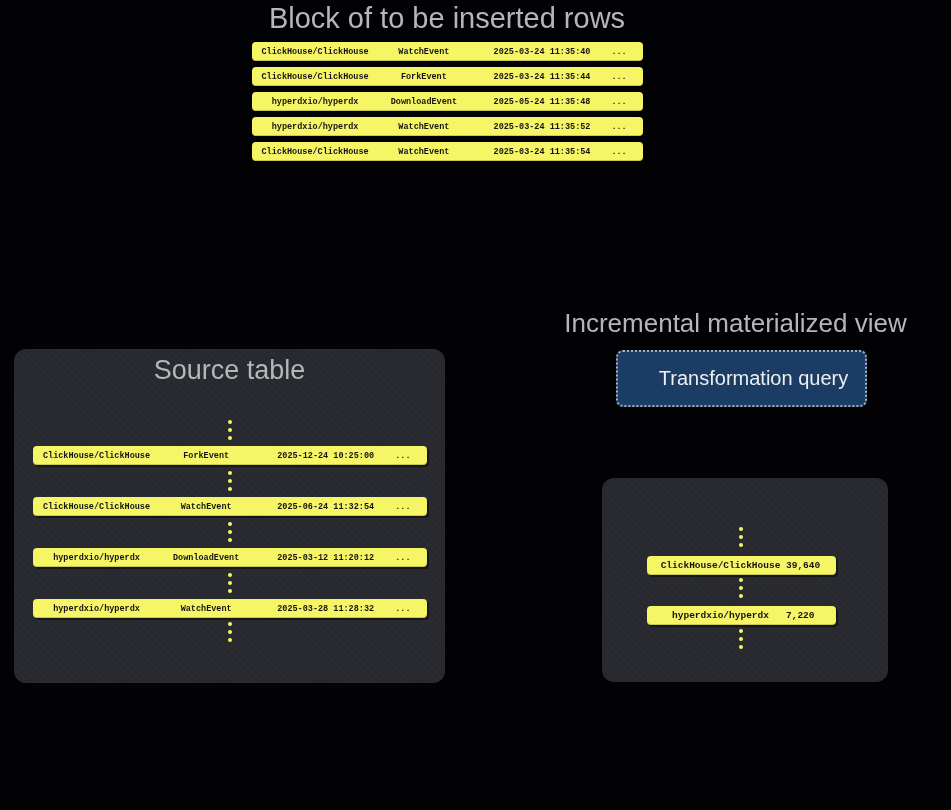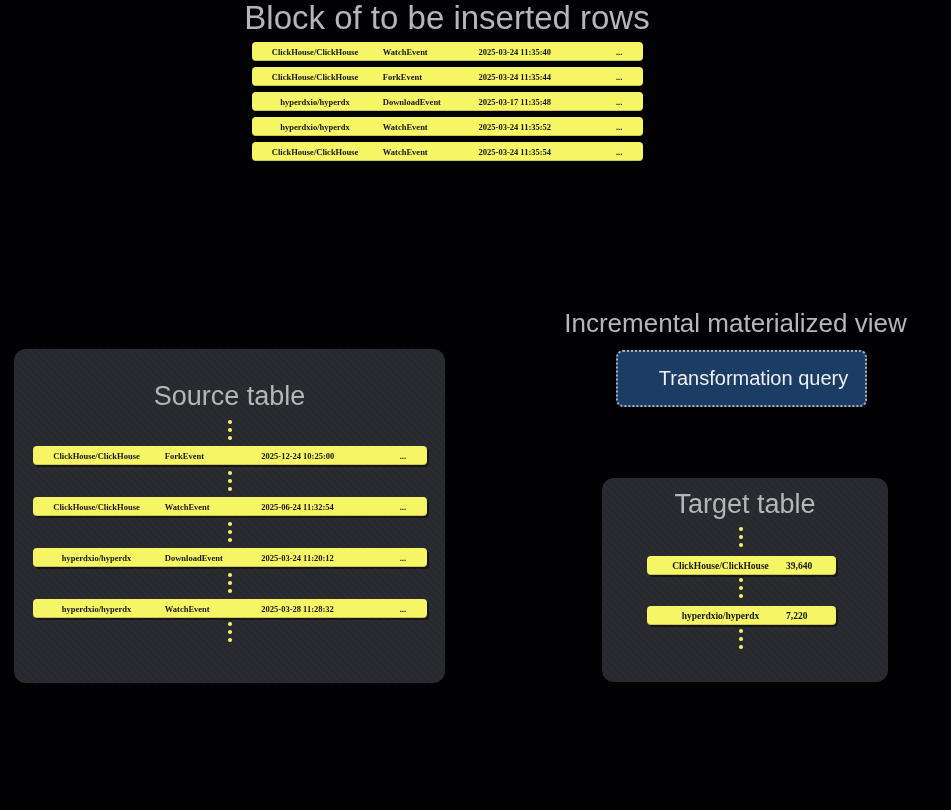--- a/index.html
+++ b/index.html
@@ -13,56 +13,56 @@
     --white:#edeff1;
   }
   *{margin:0;padding:0;box-sizing:border-box;}
   html,body{background:#000;}
   .canvas{
     position:relative;width:951px;height:810px;background:var(--bg);
     overflow:hidden;font-family:"Liberation Sans",sans-serif;
   }
   
   .big-title{
-    position:absolute;color:var(--gray);font-size:33px;font-weight:400;
+    position:absolute;color:var(--gray);font-size:29px;font-weight:400;
     text-align:center;line-height:34px;white-space:nowrap;
   }
   
   .yrow{
     position:absolute;height:19px;background:var(--yellow);border-radius:4px;
     display:flex;align-items:center;justify-content:space-between;
     padding:0 9px;white-space:nowrap;
-    font-family:Liberation Serif, serif;
+    font-family:Liberation Mono, monospace;
     font-weight:bold;font-size:8.5px;color:var(--row-text);
     box-shadow:2px 2px 0 rgba(0,0,0,0.45), inset 0 -1px 0 rgba(0,0,0,0.18);
   }
   .yrow .c-repo{flex:0 0 29%;text-align:center;}
-  .yrow .c-event{flex:0 0 22%;}
-  .yrow .c-time{flex:0 0 30%;text-align:left;}
+  .yrow .c-event{flex:0 0 22%;text-align:center;}
+  .yrow .c-time{flex:0 0 30%;text-align:right;}
   .yrow .c-more{flex:0 0 8%;text-align:center;}
   
   .yrow.trow{padding:0 8px;font-size:9.5px;}
   .yrow.trow .c-repo{flex:1;text-align:center;}
   .yrow.trow .c-count{flex:0 0 42px;}
   
   .insert-title{left:182px;width:530px;top:1px;}
   .ib-row{left:252px;width:391px;}
   .ib-r0{top:42px}.ib-r1{top:67px}.ib-r2{top:92px}.ib-r3{top:117px}.ib-r4{top:142px}
   
   .panel{
     position:absolute;background:var(--panel);border-radius:12px;
     background-image:repeating-linear-gradient(45deg,rgba(255,255,255,0.014) 0 2px,rgba(0,0,0,0) 2px 5px);
   }
   .source-panel{left:14px;top:349px;width:431px;height:334px;}
   .target-panel{left:602px;top:478px;width:286px;height:204px;}
   .panel-title{
     position:absolute;left:0;right:0;text-align:center;color:var(--gray);
     font-size:27px;font-weight:400;
   }
-  .source-panel .panel-title{top:32px;}
+  .source-panel .panel-title{top:6px;}
   .target-panel .panel-title{top:11px;}
   
   .sp-row{left:19px;width:394px;}
   .sp-r0{top:97px}.sp-r1{top:148px}.sp-r2{top:199px}.sp-r3{top:250px}
   
   .tp-row{left:45px;width:189px;}
   .tp-r0{top:78px}.tp-r1{top:128px}
   
   .vdots{position:absolute;display:flex;flex-direction:column;align-items:center;gap:4px;width:4px;}
   .vdots i{display:block;width:4px;height:4px;border-radius:50%;background:var(--yellow);}
@@ -94,21 +94,21 @@
   </div>
   <div class="yrow ib-row ib-r1">
     <span class="c-repo">ClickHouse/ClickHouse</span>
     <span class="c-event">ForkEvent</span>
     <span class="c-time">2025-03-24 11:35:44</span>
     <span class="c-more">...</span>
   </div>
   <div class="yrow ib-row ib-r2">
     <span class="c-repo">hyperdxio/hyperdx</span>
     <span class="c-event">DownloadEvent</span>
-    <span class="c-time">2025-03-17 11:35:48</span>
+    <span class="c-time">2025-05-24 11:35:48</span>
     <span class="c-more">...</span>
   </div>
   <div class="yrow ib-row ib-r3">
     <span class="c-repo">hyperdxio/hyperdx</span>
     <span class="c-event">WatchEvent</span>
     <span class="c-time">2025-03-24 11:35:52</span>
     <span class="c-more">...</span>
   </div>
   <div class="yrow ib-row ib-r4">
     <span class="c-repo">ClickHouse/ClickHouse</span>
@@ -143,21 +143,21 @@
       <span class="c-more">...</span>
     </div>
     <div class="vdots sd-2">
         <i></i>
         <i></i>
         <i></i>
       </div>
     <div class="yrow sp-row sp-r2">
       <span class="c-repo">hyperdxio/hyperdx</span>
       <span class="c-event">DownloadEvent</span>
-      <span class="c-time">2025-03-24 11:20:12</span>
+      <span class="c-time">2025-03-12 11:20:12</span>
       <span class="c-more">...</span>
     </div>
     <div class="vdots sd-3">
         <i></i>
         <i></i>
         <i></i>
       </div>
     <div class="yrow sp-row sp-r3">
       <span class="c-repo">hyperdxio/hyperdx</span>
       <span class="c-event">WatchEvent</span>
@@ -168,21 +168,20 @@
         <i></i>
         <i></i>
         <i></i>
       </div>
   </section>
 
   <div class="big-title mv-title">Incremental materialized view</div>
   <div class="query-box">Transformation query</div>
 
   <section class="panel target-panel">
-    <div class="panel-title">Target table</div>
 
     <div class="vdots td-0">
         <i></i>
         <i></i>
         <i></i>
       </div>
     <div class="yrow trow tp-row tp-r0">
       <span class="c-repo">ClickHouse/ClickHouse</span>
       <span class="c-count">39,640</span>
     </div>

